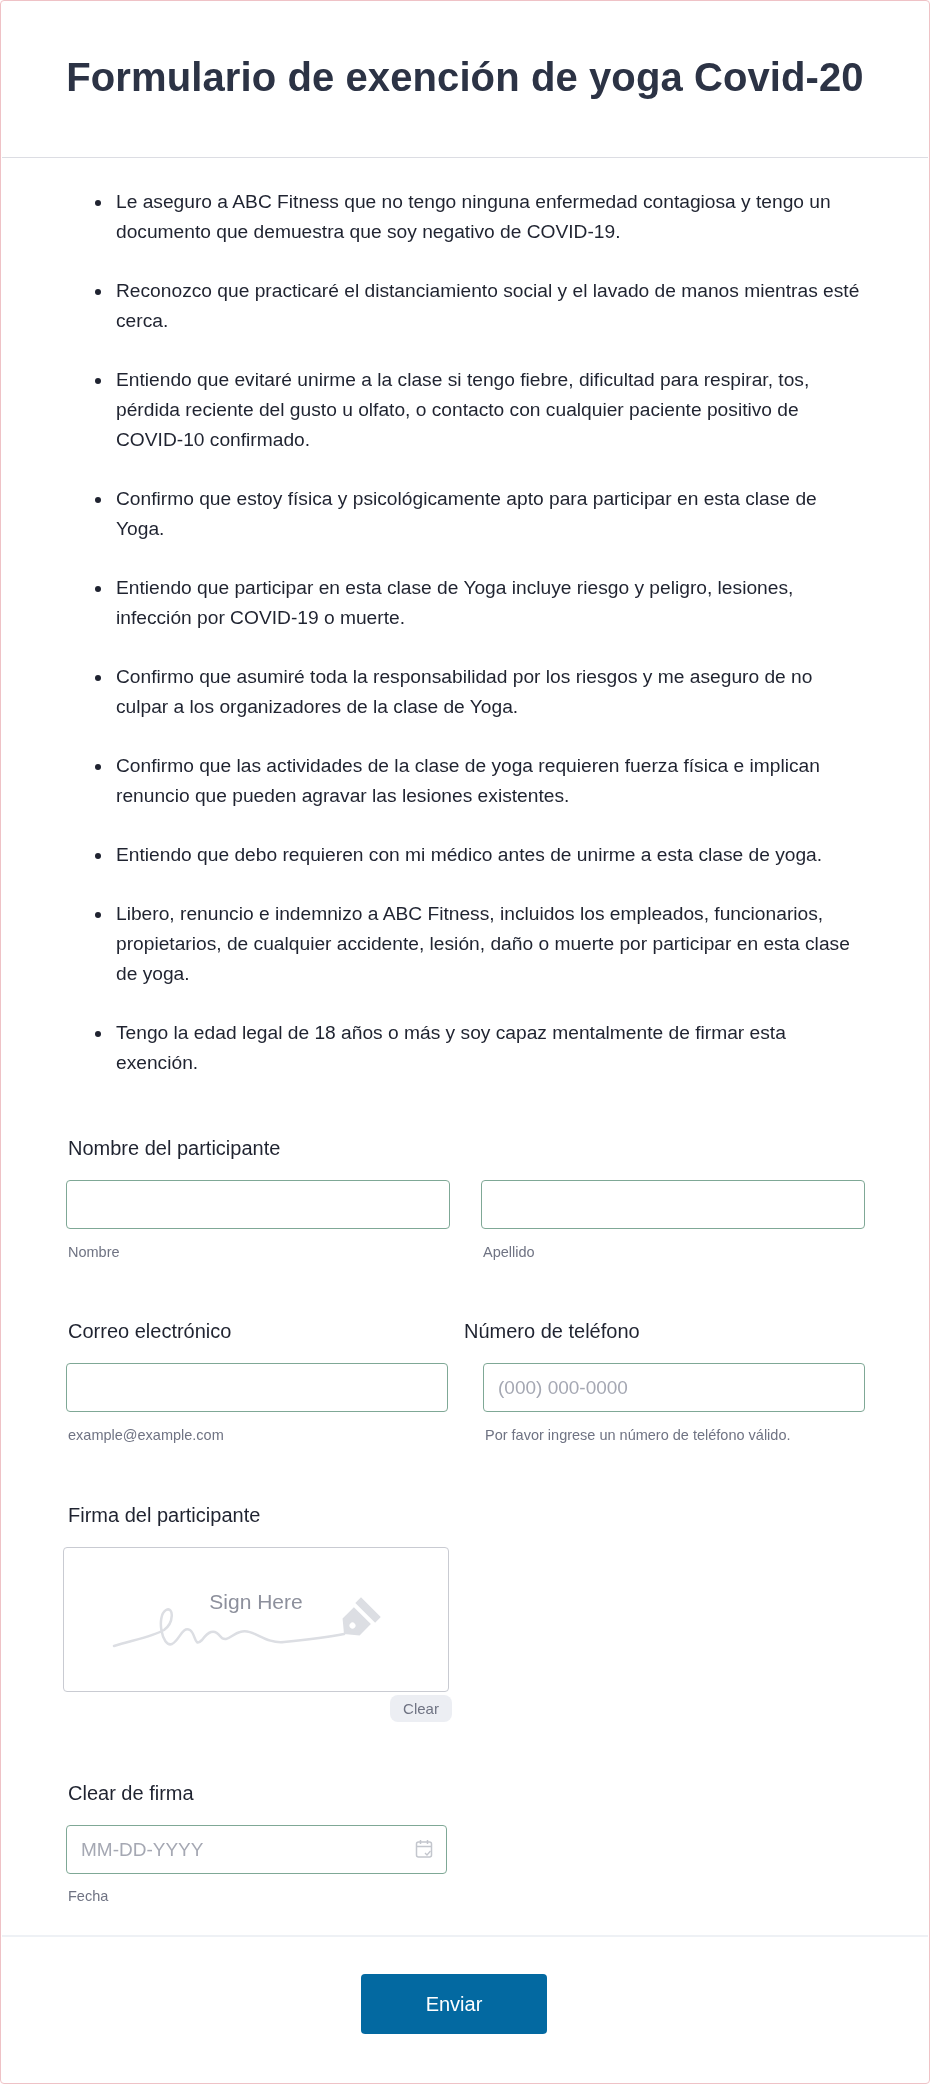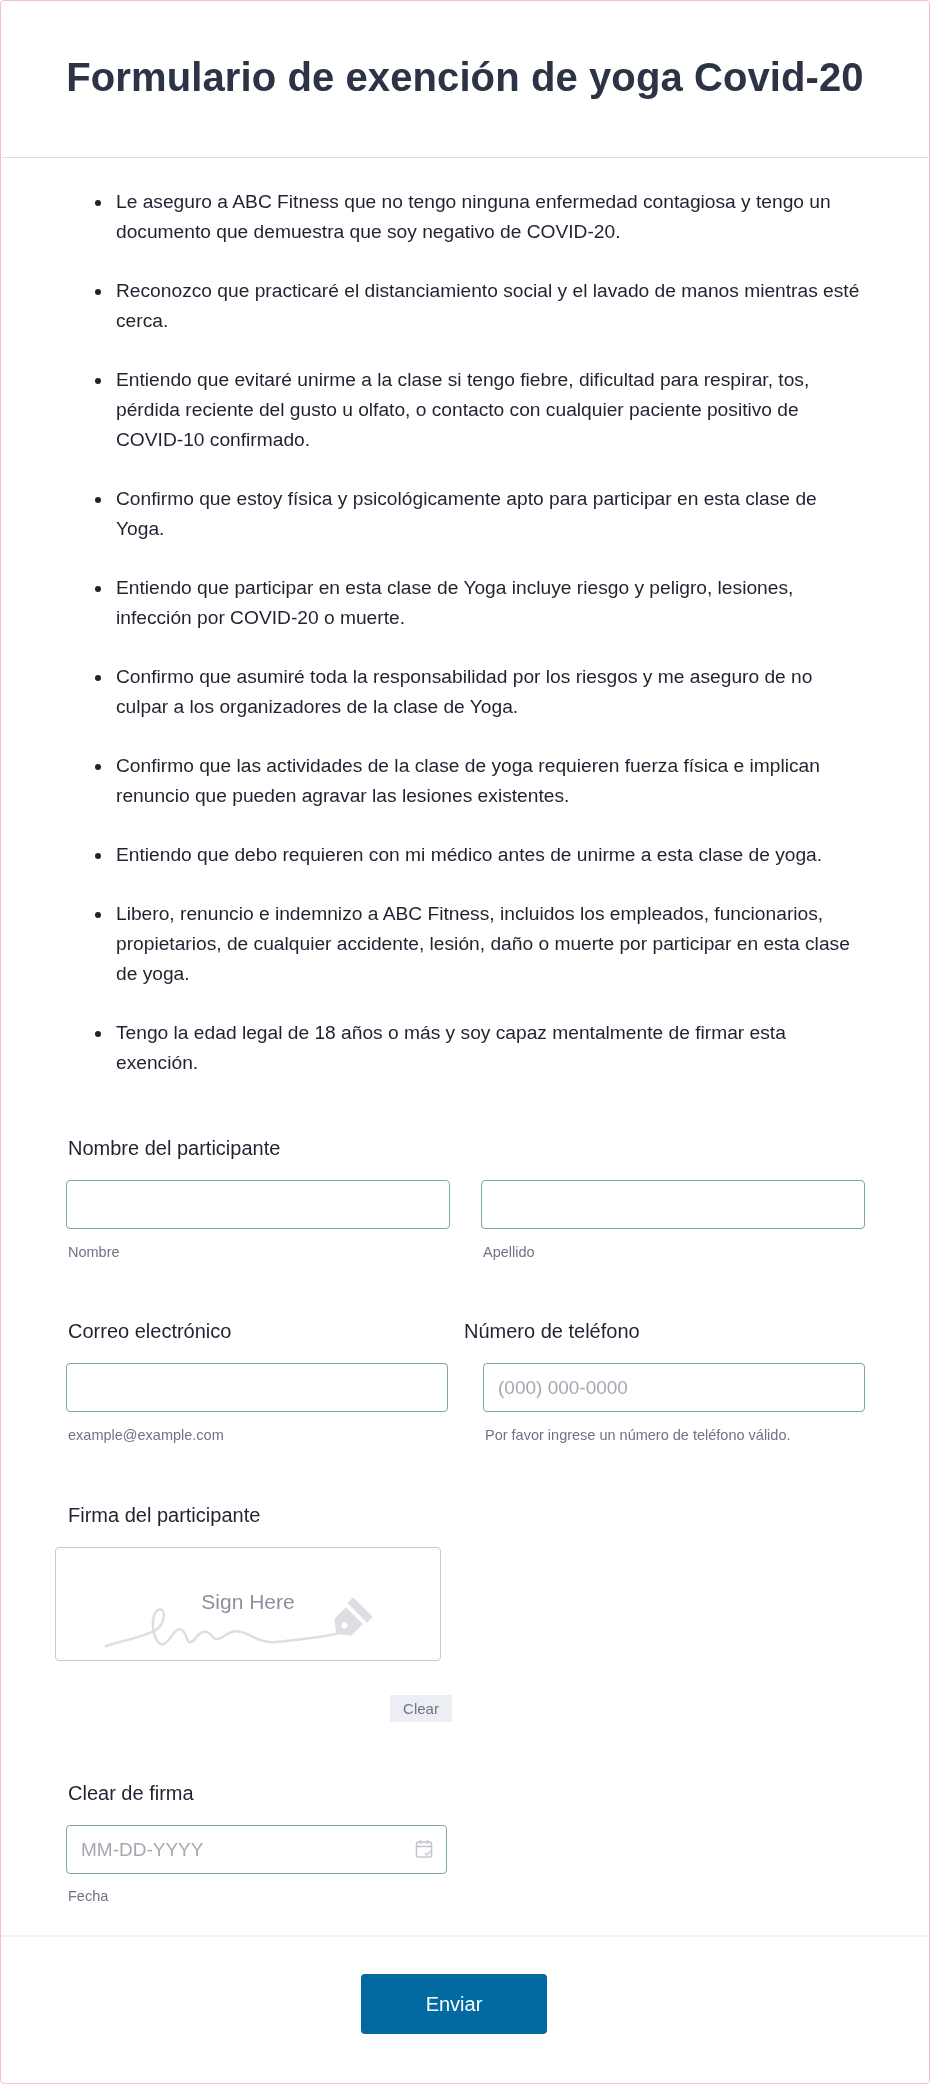--- a/index.html
+++ b/index.html
@@ -43,32 +43,32 @@
   }
   .input {
     position: absolute; height: 49px;
     border: 1px solid #7fa896; border-radius: 4px; background: #fff;
     font-family: "Liberation Sans", sans-serif; font-size: 19px; color: #2c3345;
     padding: 14px 14px; outline: none;
   }
   .input::placeholder { color: #a5a8b3; }
 
   .sig-box {
-    position: absolute; left: 54px; top: 1546px; width: 386px; height: 114px;
+    position: absolute; left: 62px; top: 1546px; width: 386px; height: 145px;
     border: 1px solid #c9cbd2; border-radius: 4px; background: #fff; text-decoration: underline;
   }
   .sig-text {
     position: absolute; left: 0; width: 100%; top: 42px; text-align: center;
     font-size: 21px; color: #8d909c; padding-left: 0;
   }
   .sig-svg { position: absolute; left: 0; top: 0; }
 
   .clear-btn {
     position: absolute; left: 389px; top: 1694px; width: 62px; height: 27px;
-    background: #eceef3; border: none; border-radius: 0;
+    background: #eceef3; border: none; border-radius: 8px;
     font-family: "Liberation Sans", sans-serif; font-size: 15px; color: #6f7383;
   }
 
   .date-icon { position: absolute; left: 414px; top: 1838px; }
 
   .footer-divider {
     position: absolute; left: 1px; top: 1934px; width: 926px; height: 2px; background: #eef1f5;
   }
   .submit-btn {
     position: absolute; left: 360px; top: 1973px; width: 186px; height: 60px;
@@ -79,25 +79,25 @@
 </head>
 <body>
 
 <div class="frame">
 
   <div class="header">
     <h1>Formulario de exención de yoga Covid-20</h1>
   </div>
 
   <ul class="terms">
-    <li><span class="bullet"></span><span>Le aseguro a ABC Fitness que no tengo ninguna enfermedad contagiosa y tengo un documento que demuestra que soy negativo de COVID-20.</span></li>
+    <li><span class="bullet"></span><span>Le aseguro a ABC Fitness que no tengo ninguna enfermedad contagiosa y tengo un documento que demuestra que soy negativo de COVID-19.</span></li>
     <li><span class="bullet"></span><span>Reconozco que practicaré el distanciamiento social y el lavado de manos mientras esté cerca.</span></li>
     <li><span class="bullet"></span><span>Entiendo que evitaré unirme a la clase si tengo fiebre, dificultad para respirar, tos, pérdida reciente del gusto u olfato, o contacto con cualquier paciente positivo de COVID-10 confirmado.</span></li>
     <li><span class="bullet"></span><span>Confirmo que estoy física y psicológicamente apto para participar en esta clase de Yoga.</span></li>
-    <li><span class="bullet"></span><span>Entiendo que participar en esta clase de Yoga incluye riesgo y peligro, lesiones, infección por COVID-20 o muerte.</span></li>
+    <li><span class="bullet"></span><span>Entiendo que participar en esta clase de Yoga incluye riesgo y peligro, lesiones, infección por COVID-19 o muerte.</span></li>
     <li><span class="bullet"></span><span>Confirmo que asumiré toda la responsabilidad por los riesgos y me aseguro de no culpar a los organizadores de la clase de Yoga.</span></li>
     <li><span class="bullet"></span><span>Confirmo que las actividades de la clase de yoga requieren fuerza física e implican renuncio que pueden agravar las lesiones existentes.</span></li>
     <li><span class="bullet"></span><span>Entiendo que debo requieren con mi médico antes de unirme a esta clase de yoga.</span></li>
     <li><span class="bullet"></span><span>Libero, renuncio e indemnizo a ABC Fitness, incluidos los empleados, funcionarios, propietarios, de cualquier accidente, lesión, daño o muerte por participar en esta clase de yoga.</span></li>
     <li><span class="bullet"></span><span>Tengo la edad legal de 18 años o más y soy capaz mentalmente de firmar esta exención.</span></li>
   </ul>
 
   <div class="label" style="left:67px; top:1136px;">Nombre del participante</div>
   <input class="input" style="left: 65px; top: 1179px; width: 384px;" type="text" value="">
   <input class="input" style="left: 480px; top: 1179px; width: 384px;" type="text" value="">

